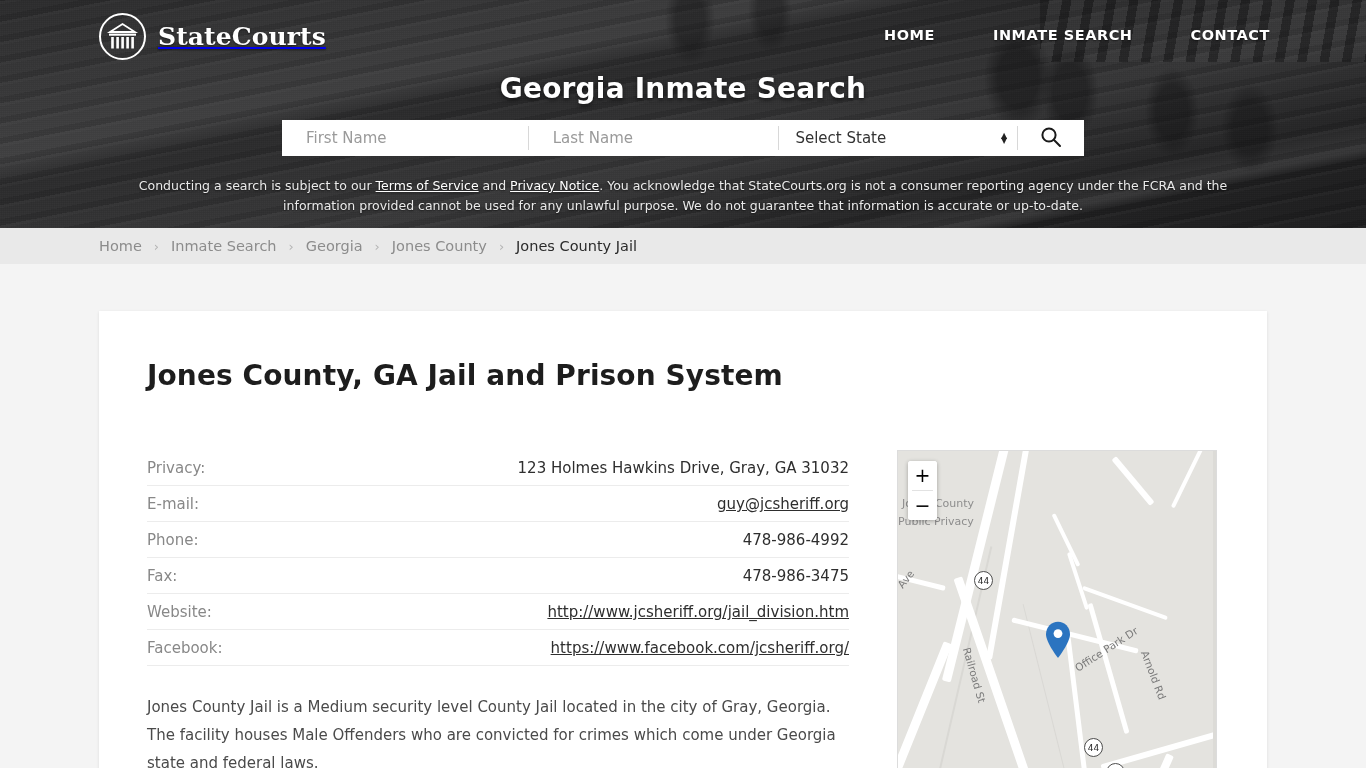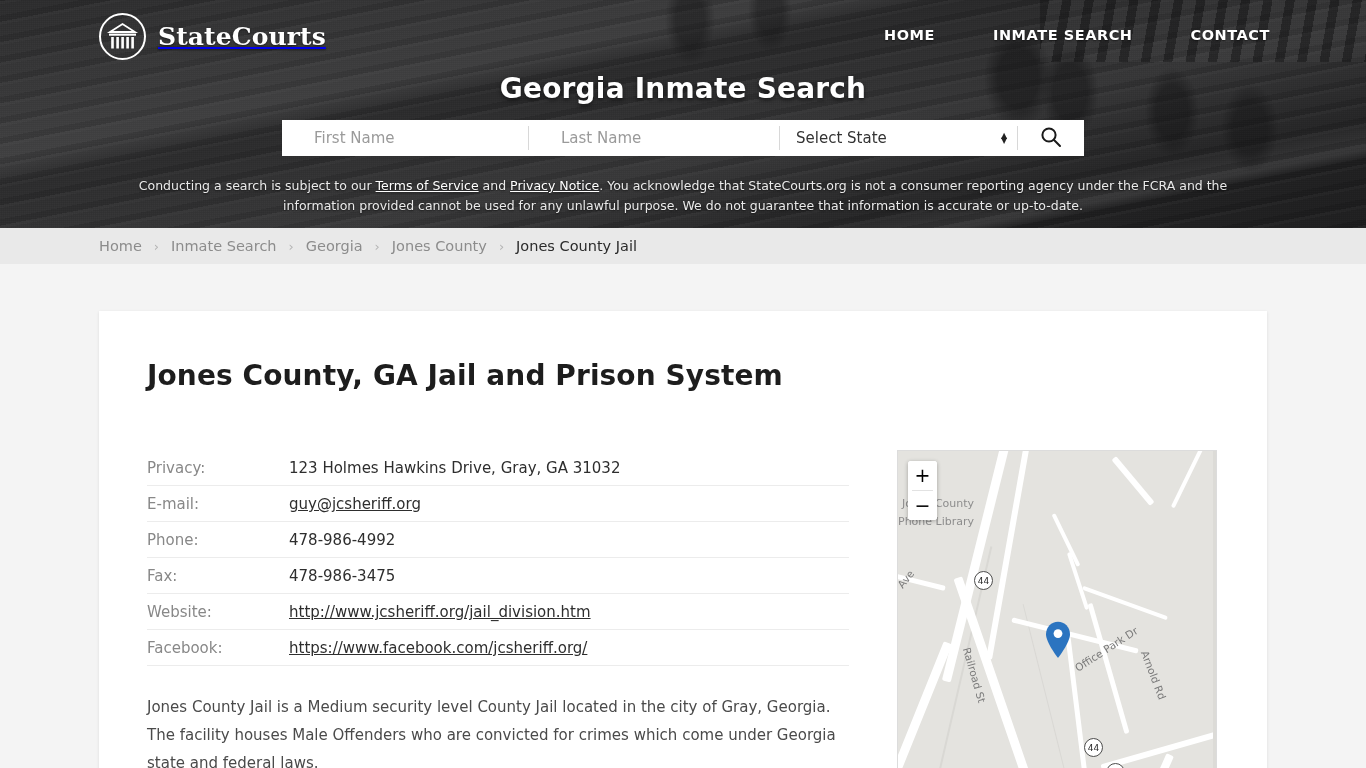--- a/index.html
+++ b/index.html
@@ -71,21 +71,21 @@
     text-shadow:0 2px 4px rgba(0,0,0,.55);
   }
 
   .searchbar {
     position:absolute; left:282px; top:120px; width:802px; height:36px;
     background:#fff; display:flex; align-items:stretch;
   }
   .searchbar input[type=text] {
     border:0; outline:none; background:transparent;
     font-family:"DejaVu Sans", sans-serif; font-size:15px; color:#333;
-    padding:0 32px;
+    padding:0 24px;
   }
   .searchbar input::placeholder { color:#9a9a9a; }
   .f-first { width:246px; }
   .f-last  { width:250px; }
   .vdiv { width:1px; background:#d8d8d8; margin:6px 0; flex:none; }
   .selwrap { position:relative; width:238px; display:flex; align-items:center; }
   .selwrap select {
     appearance:none; -webkit-appearance:none;
     border:0; outline:none; background:transparent;
     font-family:"DejaVu Sans", sans-serif; font-size:15px; color:#333;
@@ -128,21 +128,21 @@
 
   .content { display:flex; gap:48px; }
   .left { width:702px; flex:none; }
 
   .info-table { width:100%; border-collapse:collapse; }
   .info-table td {
     padding:9px 0 8px; border-bottom:1px solid #ececec;
     font-size:15px; vertical-align:baseline;
   }
   .info-table td.lbl { width:142px; color:#888; }
-  .info-table td.val { color:#2e2e2e; }
+  .info-table td.val { color:#2e2e2e;text-align:right; }
   .info-table td.val a { color:#2e2e2e; text-decoration:underline; }
 
   .desc { margin:27px 0 0; font-size:15px; line-height:28px; color:#4a4a4a; }
 
   
   .mapwrap {
     position:relative; width:320px; height:349px; flex:none;
     background:#e4e3df; overflow:hidden;
     border:1px solid #dcdcdc;
   }
@@ -311,21 +311,21 @@
       <div class="map-road" style="left:182px;top:150px;width:90px;height:4px;transform:rotate(20deg);"></div>
       <div class="map-road" style="left:112px;top:182px;width:130px;height:5px;transform:rotate(14deg);"></div>
       <div class="map-road" style="left:176px;top:180px;width:5px;height:150px;transform:rotate(-7deg);"></div>
       <div class="map-road" style="left:208px;top:150px;width:5px;height:135px;transform:rotate(-16deg);"></div>
       <div class="map-road" style="left:232px;top:0px;width:6px;height:60px;transform:rotate(-40deg);"></div>
       <div class="map-road" style="left:200px;top:290px;width:170px;height:6px;transform:rotate(-16deg);"></div>
       <div class="map-road" style="left:250px;top:300px;width:8px;height:90px;transform:rotate(24deg);"></div>
       <div class="map-road" style="left:288px;top:-10px;width:4px;height:70px;transform:rotate(26deg);"></div>
 
       <div class="map-label poi" style="left:4px;top:46px;">Jones County</div>
-      <div class="map-label poi" style="left:0px;top:64px;">Phone Library</div>
+      <div class="map-label poi" style="left:0px;top:64px;">Public Privacy</div>
       <div class="map-label" style="left:-2px;top:122px;transform:rotate(-52deg);">Ave</div>
       <div class="map-label" style="left:48px;top:218px;transform:rotate(74deg);">Railroad St</div>
       <div class="map-label" style="left:172px;top:192px;transform:rotate(-33deg);">Office Park Dr</div>
       <div class="map-label" style="left:230px;top:218px;transform:rotate(69deg);">Arnold Rd</div>
 
       <div class="shield" style="left:76px;top:120px;">44</div>
       <div class="shield" style="left:186px;top:287px;">44</div>
       <div class="shield" style="left:208px;top:312px;">18</div>
 
       <span class="pin" style="left:146px;top:170px;">

